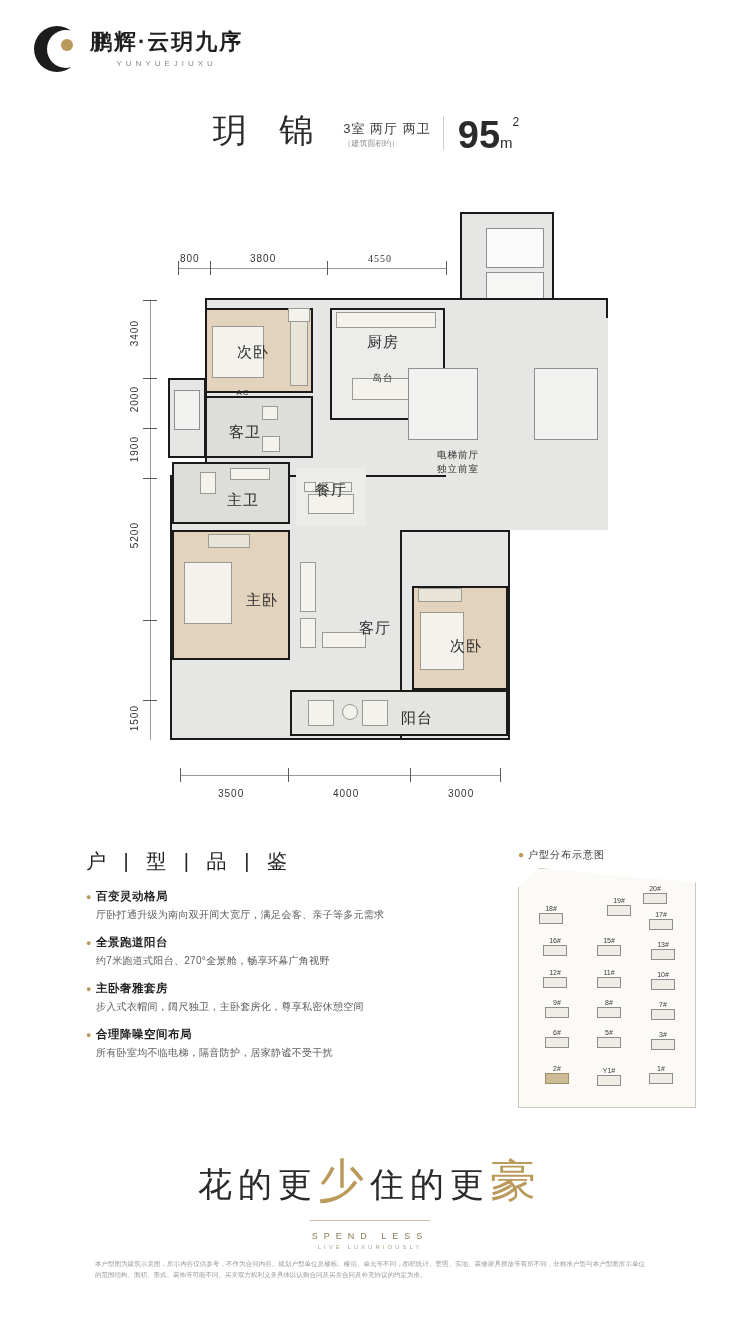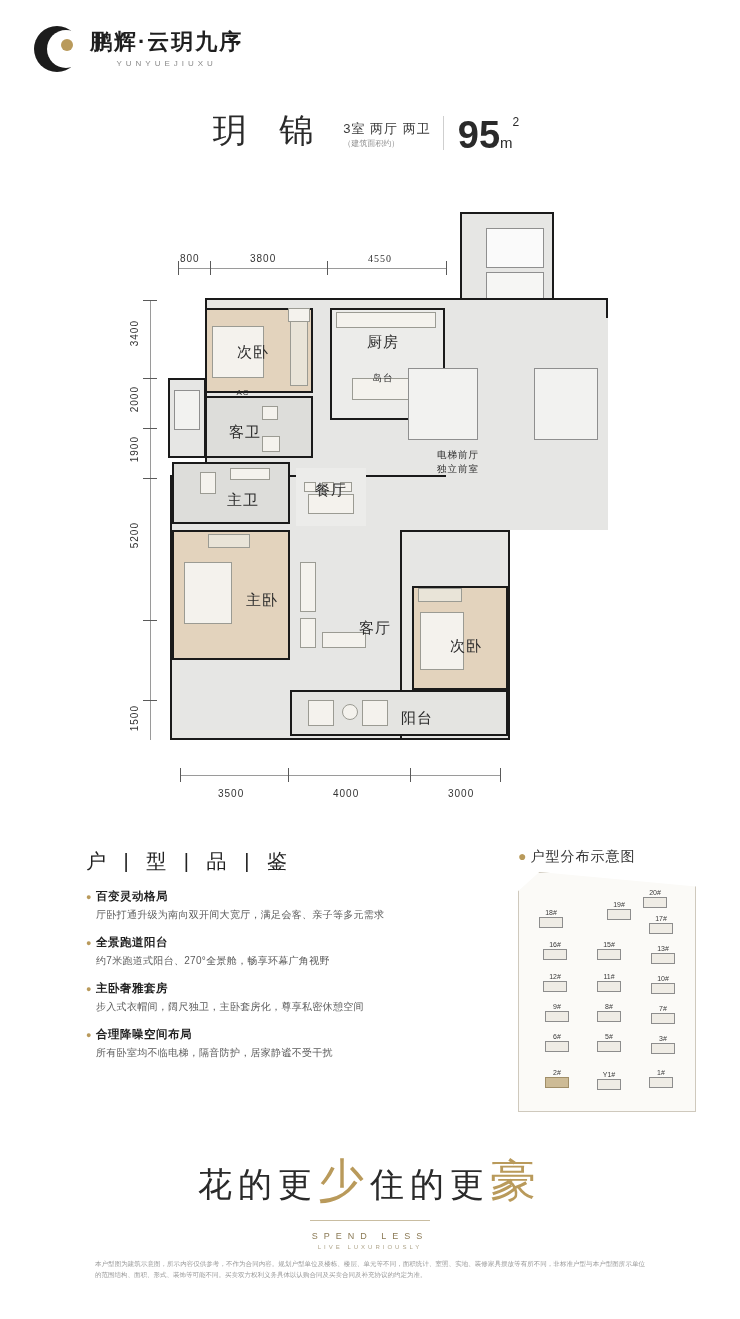--- a/index.html
+++ b/index.html
@@ -65,21 +65,21 @@
   
   .feat{position:absolute;left:86px;top:848px;width:390px;}
   .feat-title{font-size:20px;letter-spacing:6px;color:#222;margin-bottom:14px;}
   .feat-item{margin-bottom:13px;}
   .feat-h{font-size:11.5px;color:#1f1f1f;font-weight:bold;letter-spacing:0.5px;}
   .feat-h .bullet{color:#b99a5b;margin-right:4px;font-size:9px;vertical-align:middle;}
   .feat-p{font-size:10px;color:#5c5c5c;margin-top:4px;margin-left:10px;letter-spacing:0.3px;}
 
   
   .sitemap{position:absolute;left:518px;top:848px;width:180px;height:262px;}
-  .sm-title{font-size:14px;color:#333;letter-spacing:1px;margin-bottom:6px;}
+  .sm-title{font-size:10px;color:#333;letter-spacing:1px;margin-bottom:6px;}
   .sm-title .b{color:#b99a5b;margin-right:3px;}
   .sm-body{position:relative;width:176px;height:238px;border:1px solid #cfc9bd;background:#fbfaf7;
            clip-path:polygon(12% 0%, 100% 6%, 100% 100%, 0% 100%, 0% 8%);}
   .sm-unit{position:absolute;font-size:7px;color:#3a3a3a;text-align:center;}
   .sm-box{width:22px;height:9px;border:1px solid #8d8d8d;background:#efece5;margin-top:1px;}
   .sm-box.hl{background:#cdbb96;border-color:#a08e68;}
 
   
   .slogan{position:absolute;left:0;top:1150px;width:740px;text-align:center;}
   .slogan-main{font-size:34px;letter-spacing:6px;color:#2a2a2a;font-family:"Liberation Serif", serif;}

